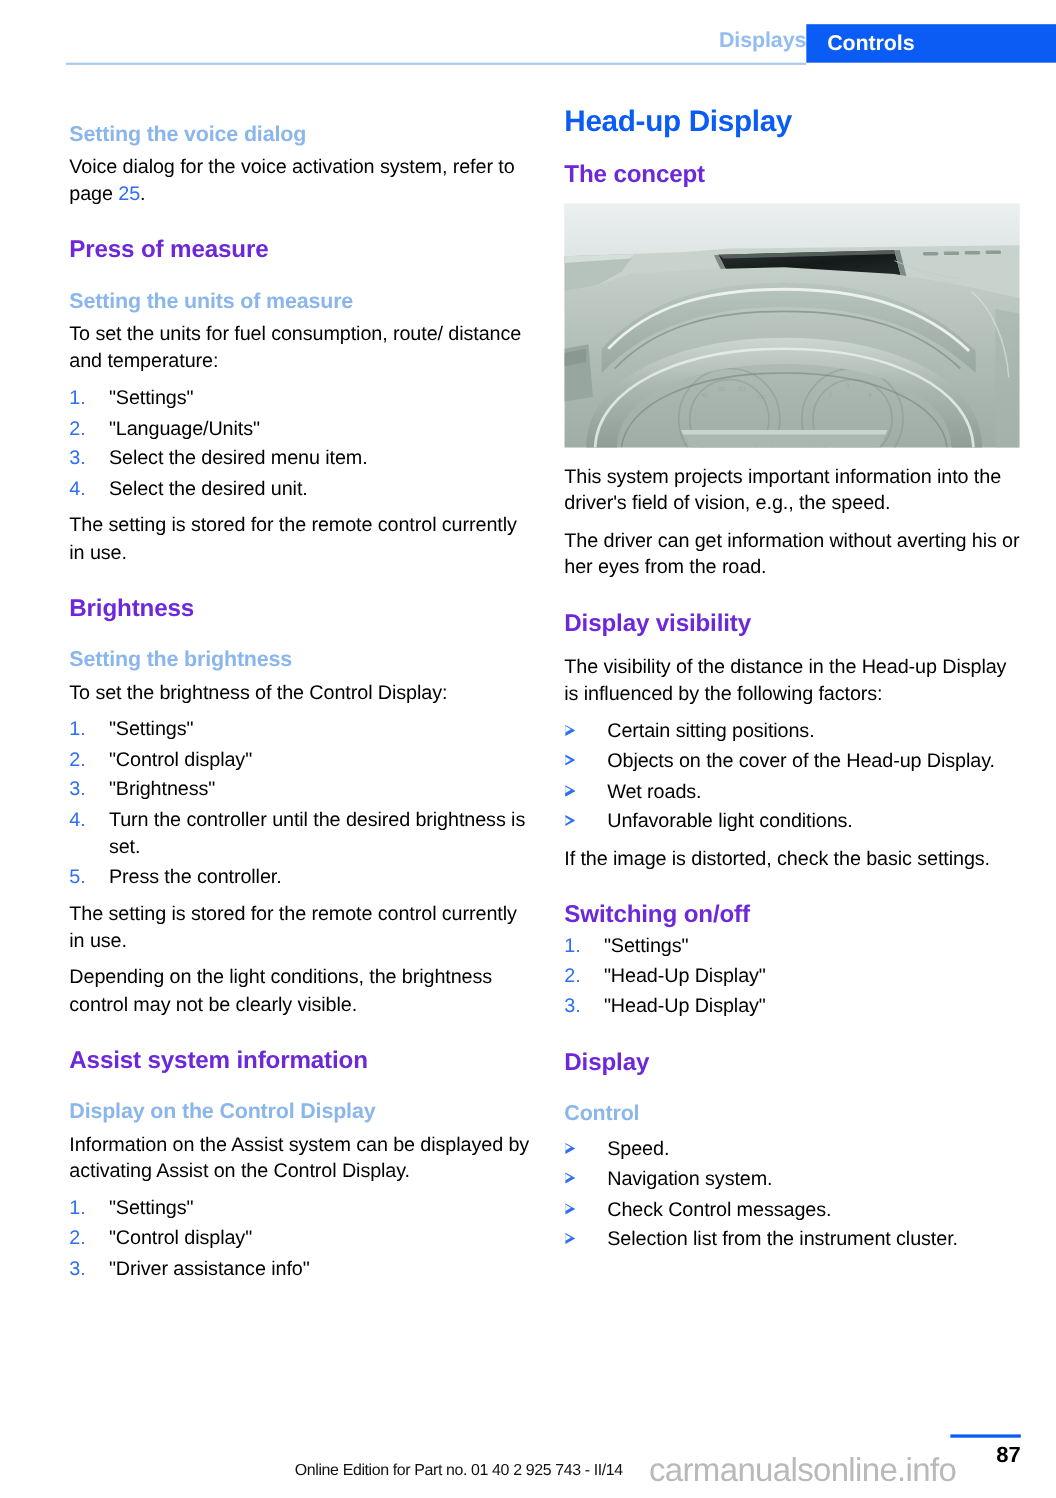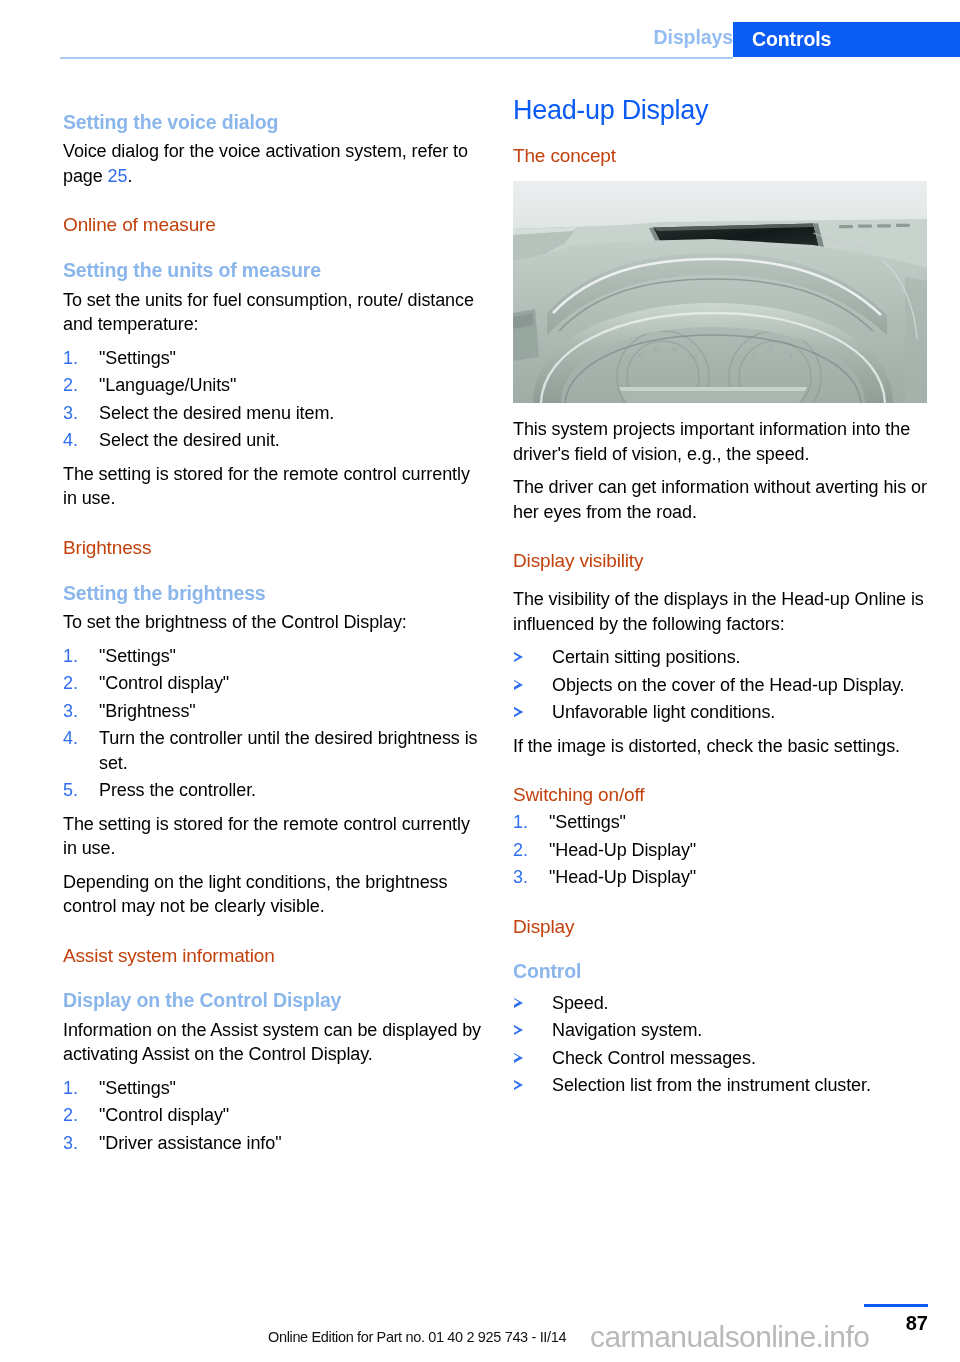--- a/index.html
+++ b/index.html
@@ -54,30 +54,30 @@
     position: absolute;
     top: 96px;
     width: 420px;
   }
   .col-left  { left: 63px; }
   .col-right { left: 513px; width: 415px; }
 
   
   .h1 {
     font-size: 27px;
-    font-weight: normal;
+    font-weight: bold;
     color: #0a5cf5;
     letter-spacing: -0.3px;
     margin: 0 0 22px 0;
     line-height: 1.05;
   }
   .h2 {
-    font-size: 19px;
-    font-weight: normal;
-    color: #c2410c;
+    font-size: 22px;
+    font-weight: bold;
+    color: #6d28d9;
     letter-spacing: -0.15px;
     margin: 27px 0 15px 0;
     line-height: 1.1;
   }
   .h2.first { margin-top: 0; }
   .h3 {
     font-size: 19.5px;
     font-weight: bold;
     color: #8ab6ec;
     letter-spacing: -0.15px;
@@ -186,21 +186,21 @@
     <span>Controls</span>
   </div>
   <div class="header-rule"></div>
 </div>
 
 <div class="col col-left">
 
   <div class="h3 first">Setting the voice dialog</div>
   <p class="body"><span>Voice dialog for the voice activation system, refer to page </span><span class="pageref">25</span><span>.</span></p>
 
-  <div class="h2">Online of measure</div>
+  <div class="h2">Press of measure</div>
   <div class="h3">Setting the units of measure</div>
   <p class="body">To set the units for fuel consumption, route/ distance and temperature:</p>
   <ol class="numlist">
     <li><span class="num">1.</span><span>"Settings"</span></li>
     <li><span class="num">2.</span><span>"Language/Units"</span></li>
     <li><span class="num">3.</span><span>Select the desired menu item.</span></li>
     <li><span class="num">4.</span><span>Select the desired unit.</span></li>
   </ol>
   <p class="body">The setting is stored for the remote control currently in use.</p>
 
@@ -317,25 +317,26 @@
 
       <path d="M300,52 C320,60 338,66 360,68" fill="none" stroke="#c2ccc7" stroke-width="0.9" opacity="0.8"></path>
       <path d="M310,56 C326,64 340,70 356,72" fill="none" stroke="#c2ccc7" stroke-width="0.7" opacity="0.6"></path>
     </svg>
   </div>
 
   <p class="body">This system projects important information into the driver's field of vision, e.g., the speed.</p>
   <p class="body">The driver can get information without averting his or her eyes from the road.</p>
 
   <div class="h2">Display visibility</div>
-  <p class="body">The visibility of the displays in the Head-up Online is influenced by the following factors:</p>
+  <p class="body">The visibility of the distance in the Head-up Display is influenced by the following factors:</p>
   <ul class="bullist">
     <li><span class="tri"></span><span>Certain sitting positions.</span></li>
     <li><span class="tri"></span><span>Objects on the cover of the Head-up Display.</span></li>
     <li><span class="tri"></span></li>
+    <li><span class="tri"></span><span>Wet roads.</span></li>
     <li><span class="tri"></span><span>Unfavorable light conditions.</span></li>
   </ul>
   <p class="body">If the image is distorted, check the basic settings.</p>
 
   <div class="h2" style="margin-bottom:4px;">Switching on/off</div>
   <ol class="numlist" style="margin-top:2px;">
     <li><span class="num">1.</span><span>"Settings"</span></li>
     <li><span class="num">2.</span><span>"Head-Up Display"</span></li>
     <li><span class="num">3.</span><span>"Head-Up Display"</span></li>
   </ol>

